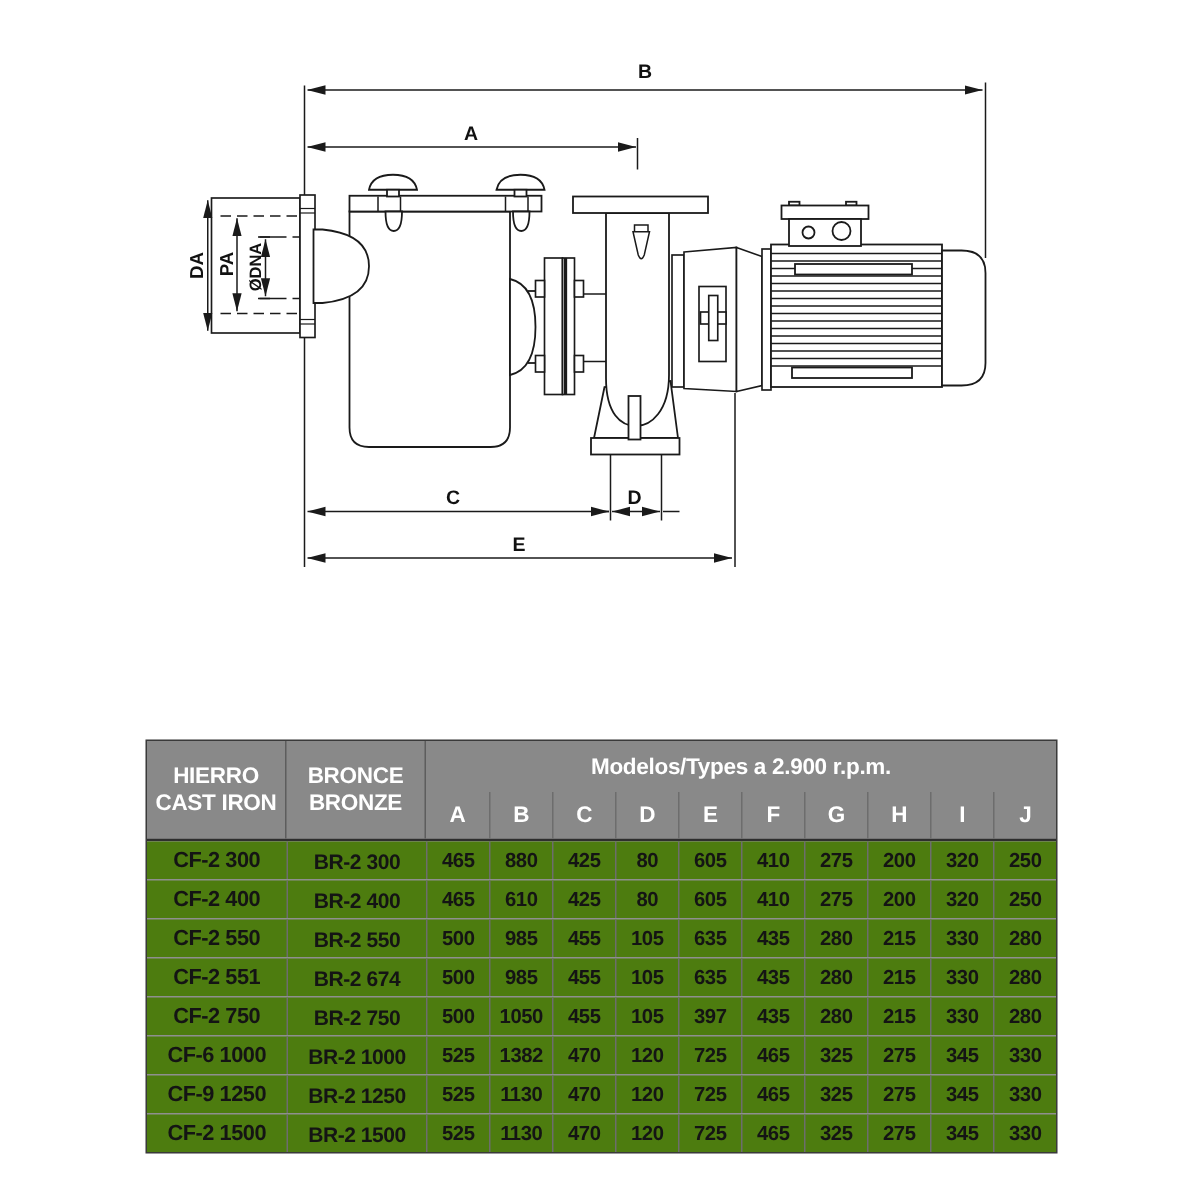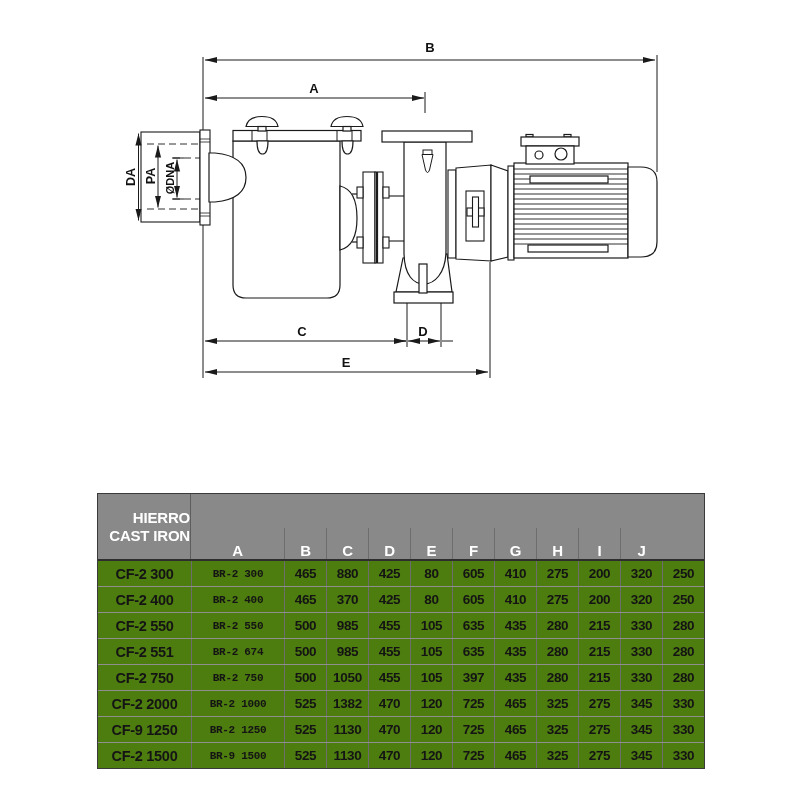--- a/index.html
+++ b/index.html
@@ -12,40 +12,40 @@
     position:absolute;left:97px;top:493px;width:606px;
     border:1px solid #3a3a3a;background:#efefef;
     font-family:"Liberation Sans",sans-serif;font-weight:bold;color:#141414;
     box-sizing:content-box;
   }
   .thead{
     display:grid;grid-template-columns:93px 93px repeat(10,42px);
     grid-template-rows:34px 31px;background:#898989;color:#fff;
     letter-spacing:-0.2px;
   }
-  .th{display:flex;align-items:flex-end;justify-content:center;font-weight:bold;}
+  .th{display:flex;align-items:center;justify-content:center;font-weight:bold;}
   .th-span{grid-row:1/3;flex-direction:column;line-height:1.2;font-size:15px;}
   .th-span .hl{white-space:nowrap;}
   .col1{grid-column:1;border-right:1px solid #5d5d5d;}
   .col2{grid-column:2;border-right:1px solid #5d5d5d;}
   .models{grid-column:3/13;grid-row:1;font-size:15px;}
   .letter{grid-row:2;font-size:15px;border-left:1px solid #6d6d6d;}
   .letter.first{border-left:none;}
   .tbody{border-top:2px solid #2e2e2e;}
   .tr{
     display:grid;grid-template-columns:93px 93px repeat(10,42px);
     height:25px;background:#4d7c0f;border-top:1px solid #8f8f8f;
   }
   .tr:first-child{border-top:none;}
   .td{
     display:flex;align-items:center;justify-content:center;
     font-size:13.5px;border-left:1px solid #6d6d6d;letter-spacing:-0.3px;
   }
   .td.name{font-size:14.5px;border-left:none;}
-  .td.name2{font-size:11px;font-family:Liberation Mono, monospace;}
+  .td.name2{font-size:14px;}
 </style>
 </head>
 <body>
 
 <div class="stage">
 
   <svg class="drawing" width="800" height="480" viewBox="0 0 800 480">
     <defs>
       <marker id="arr" markerWidth="12" markerHeight="8" refX="12" refY="4" orient="auto-start-reverse" markerUnits="userSpaceOnUse">
         <path d="M12,4 L0,0.9 L0,7.1 Z" fill="#1a1a1a"></path>
@@ -176,20 +176,25 @@
       <text x="174" y="178" font-size="11" transform="rotate(-90 174 178)">ØDNA</text>
     </g>
   </svg>
 
   <div class="dim-table">
     <div class="thead">
       <div class="th th-span col1">
         <div class="hl">HIERRO</div>
         <div class="hl">CAST IRON</div>
       </div>
+      <div class="th th-span col2">
+        <div class="hl">BRONCE</div>
+        <div class="hl">BRONZE</div>
+      </div>
+      <div class="th models">Modelos/Types a 2.900 r.p.m.</div>
       <div class="th letter first">A</div>
       <div class="th letter">B</div>
       <div class="th letter">C</div>
       <div class="th letter">D</div>
       <div class="th letter">E</div>
       <div class="th letter">F</div>
       <div class="th letter">G</div>
       <div class="th letter">H</div>
       <div class="th letter">I</div>
       <div class="th letter">J</div>
@@ -207,21 +212,21 @@
         <div class="td">410</div>
         <div class="td">275</div>
         <div class="td">200</div>
         <div class="td">320</div>
         <div class="td">250</div>
       </div>
       <div class="tr">
         <div class="td name">CF-2 400</div>
         <div class="td name2">BR-2 400</div>
         <div class="td">465</div>
-        <div class="td">370</div>
+        <div class="td">610</div>
         <div class="td">425</div>
         <div class="td">80</div>
         <div class="td">605</div>
         <div class="td">410</div>
         <div class="td">275</div>
         <div class="td">200</div>
         <div class="td">320</div>
         <div class="td">250</div>
       </div>
       <div class="tr">
@@ -260,21 +265,21 @@
         <div class="td">455</div>
         <div class="td">105</div>
         <div class="td">397</div>
         <div class="td">435</div>
         <div class="td">280</div>
         <div class="td">215</div>
         <div class="td">330</div>
         <div class="td">280</div>
       </div>
       <div class="tr">
-        <div class="td name">CF-2 2000</div>
+        <div class="td name">CF-6 1000</div>
         <div class="td name2">BR-2 1000</div>
         <div class="td">525</div>
         <div class="td">1382</div>
         <div class="td">470</div>
         <div class="td">120</div>
         <div class="td">725</div>
         <div class="td">465</div>
         <div class="td">325</div>
         <div class="td">275</div>
         <div class="td">345</div>
@@ -289,21 +294,21 @@
         <div class="td">120</div>
         <div class="td">725</div>
         <div class="td">465</div>
         <div class="td">325</div>
         <div class="td">275</div>
         <div class="td">345</div>
         <div class="td">330</div>
       </div>
       <div class="tr">
         <div class="td name">CF-2 1500</div>
-        <div class="td name2">BR-9 1500</div>
+        <div class="td name2">BR-2 1500</div>
         <div class="td">525</div>
         <div class="td">1130</div>
         <div class="td">470</div>
         <div class="td">120</div>
         <div class="td">725</div>
         <div class="td">465</div>
         <div class="td">325</div>
         <div class="td">275</div>
         <div class="td">345</div>
         <div class="td">330</div>

